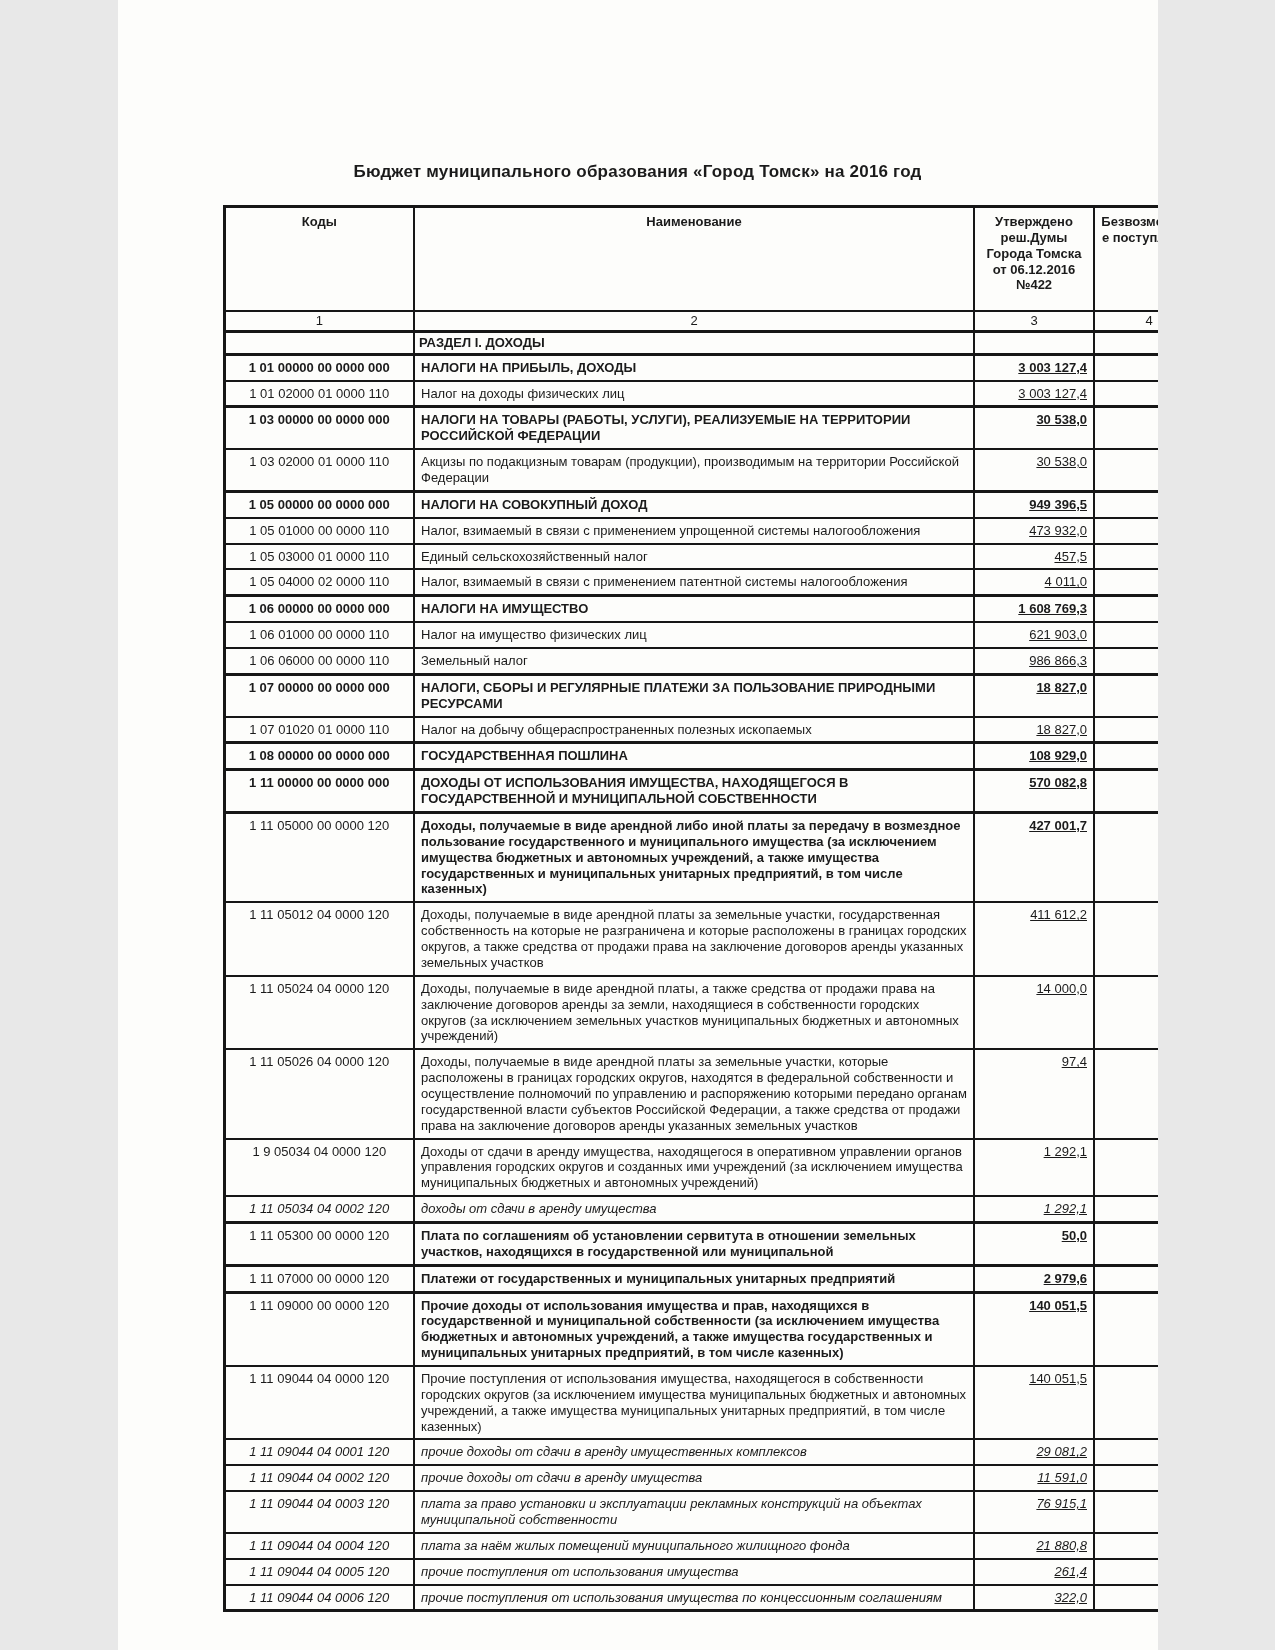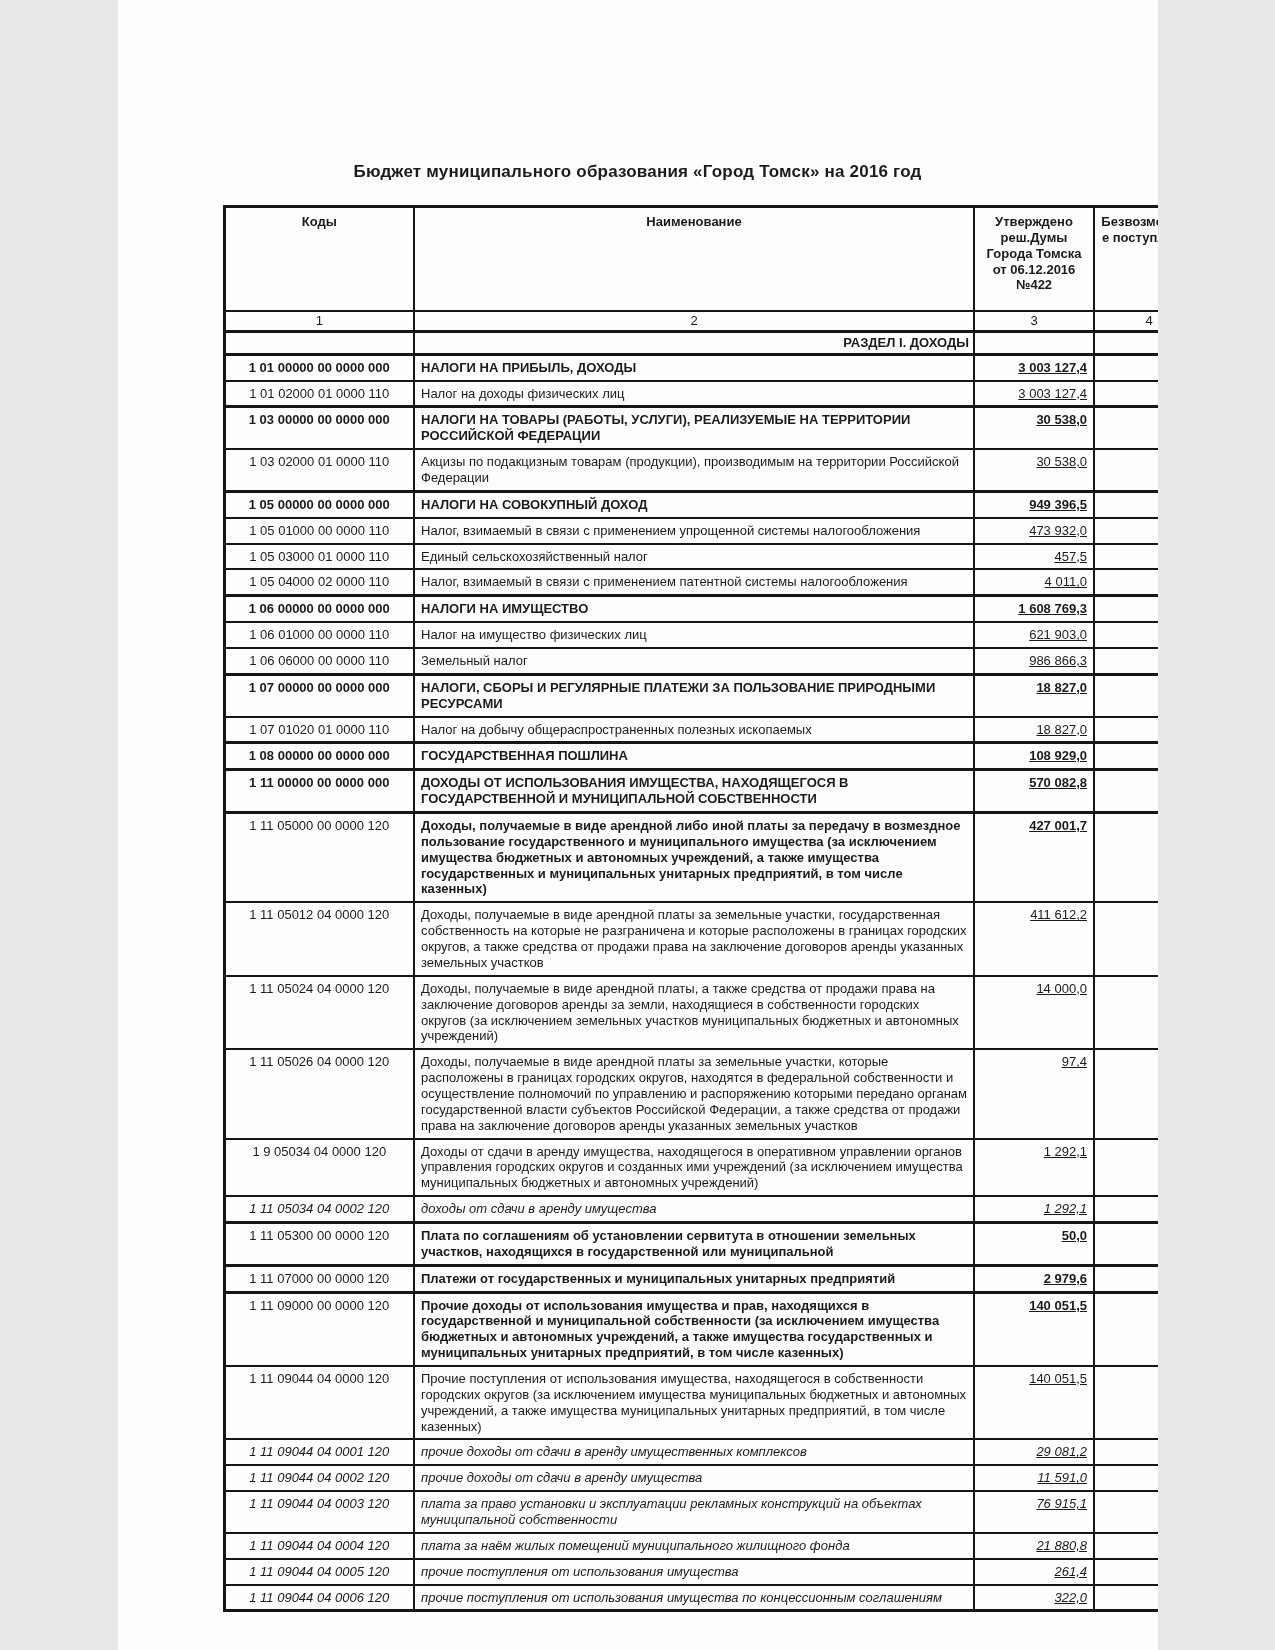--- a/index.html
+++ b/index.html
@@ -60,21 +60,21 @@
     text-align:center;
     font-weight:normal;
     padding:1px 4px;
     border-bottom-width:3px;
   }
   td.cell-code { text-align:center; }
   td.cell-name { text-align:left; }
   td.cell-val  { text-align:right;text-decoration:underline; }
   tr.row-section-title td {
     font-weight:bold;
-    text-align:right;
+    text-align:left;
     padding:2px 4px;
     border-bottom-width:3px;
   }
   tr.row-section td { font-weight:bold; border-top-width:3px; }
   tr.row-bold td { border-top-width:3px; }
   tr.row-bold td.cell-name, tr.row-bold td.cell-val { font-weight:bold; }
   tr.row-italic td { font-style:italic; }
   tr.row-normal td { font-weight:normal; }
 </style>
 </head>

